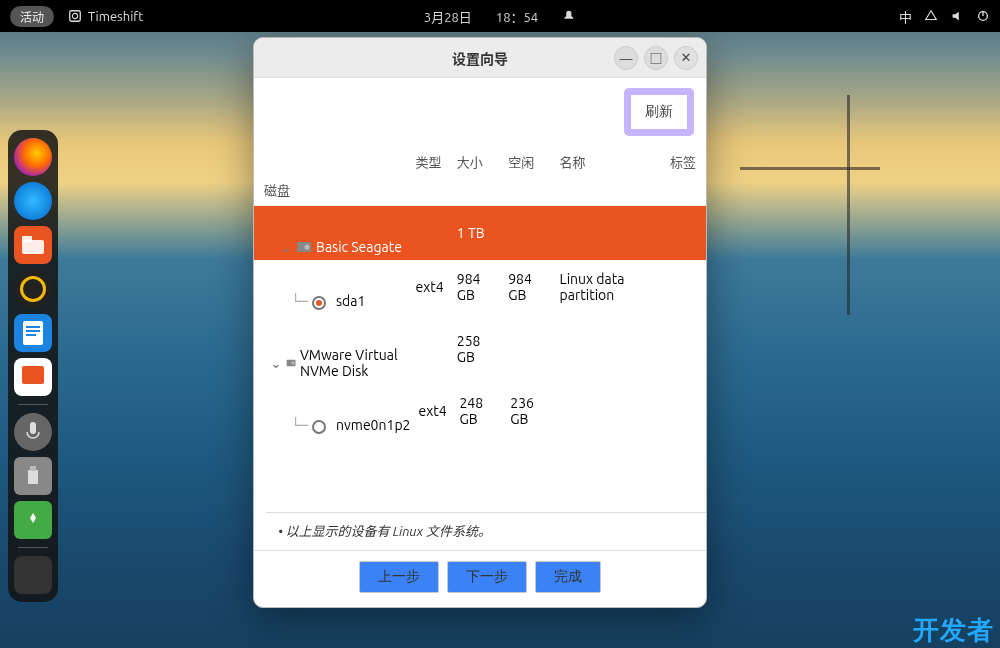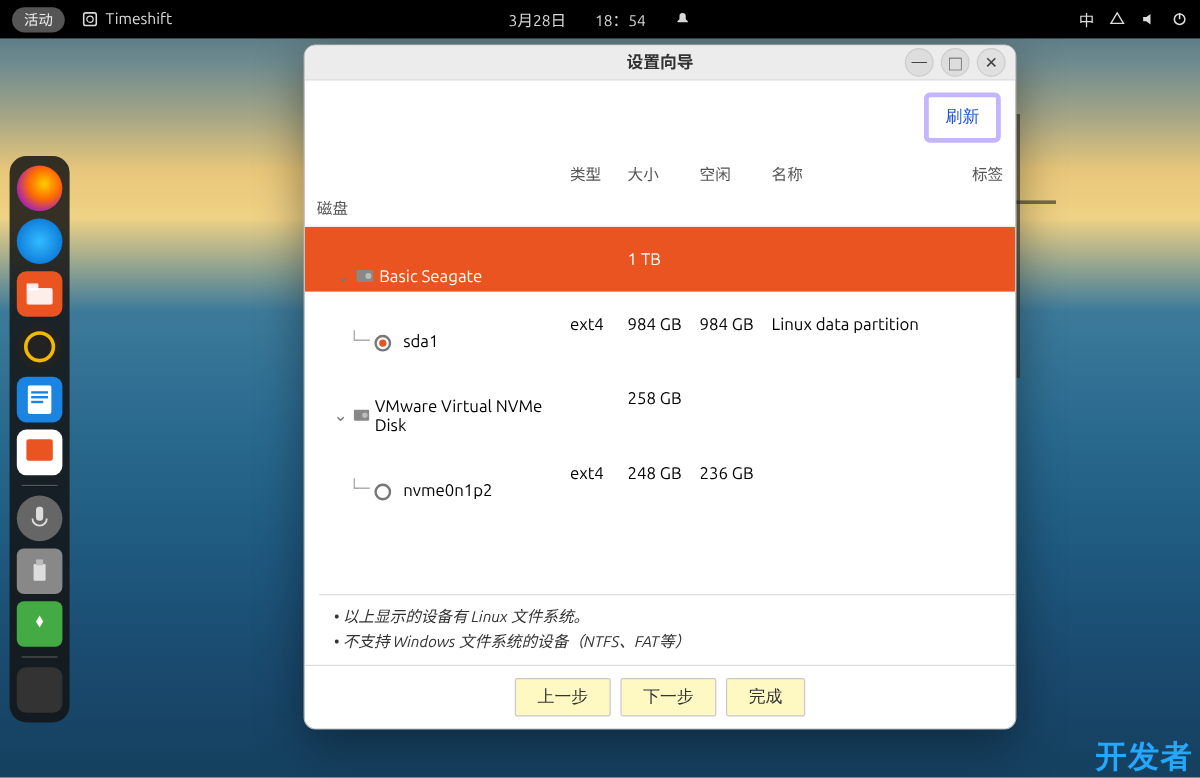--- a/index.html
+++ b/index.html
@@ -45,39 +45,39 @@
   .dock .icon.mic { background: #666; border-radius:50%; }
   .dock .icon.usb { background: #888; border-radius:6px; }
   .dock .icon.recycle { background: #4a4; border-radius:6px; }
   .dock .sep { width: 30px; height: 1px; background: #555; margin: 2px 0; }
   .dock .icon.apps { background: #333; display:grid; grid-template-columns:repeat(3,1fr); grid-template-rows:repeat(3,1fr); gap:3px; padding:6px;}
   .dock .icon.apps > span { background:#ccc; border-radius:50%; }
 
   
   .window {
     position: absolute; left: 253px; top: 37px;
-    width: 594px; height: 571px;
+    width: 454px; height: 571px;
     background: #fff; border: 1px solid #bbb; border-radius: 10px;
     box-shadow: 0 10px 40px rgba(0,0,0,0.4);
     display: flex; flex-direction: column;
     overflow: hidden;
   }
   .titlebar {
     height: 40px; background: #ececec;
     display: flex; align-items: center; justify-content: center;
     position: relative; border-bottom: 1px solid #ddd;
   }
   .titlebar .title { font-weight: bold; font-size: 14px; color: #333;}
   .winbtns { position: absolute; right: 8px; display: flex; gap: 6px; }
   .winbtn { width: 24px; height: 24px; border-radius: 50%; background: #ddd; border:1px solid #ccc; display:flex;align-items:center;justify-content:center;font-size:13px;color:#444;cursor:pointer}
   .winbtn.close{ background:#e0e0e0;}
 
   .content { padding: 10px 12px; flex: 0 0 auto; display:flex; align-items:center; }
   .content h2 { font-size: 18px; color: #222; }
-  .refresh-btn { margin-left:auto; padding: 8px 14px; font-size:14px; background:#fff; border:4px solid #c4b5fd; border-radius:5px; cursor:pointer;color:#1d4ed8;}
+  .refresh-btn { margin-left:auto; padding: 8px 14px; font-size:14px; background:#fff; border:7px solid #c4b5fd; border-radius:5px; cursor:pointer;color:#404040;}
 
   .table { flex: 0 0 auto; font-size: 14px; }
   .thead { display:flex; padding: 4px 6px; color:#555; font-size:13px; border-bottom:1px solid #eee;}
   .thead > div, .row > div { padding: 2px 4px; }
   .c-disk{ flex: 1 1 180px; display:flex; align-items:center; gap:4px;margin-top:28px;}
   .c-type{ width: 48px; }
   .c-size{ width: 60px; text-align:left;}
   .c-free{ width: 60px; text-align:left;}
   .c-name{ flex: 1 1 130px;}
   .c-label{ width: 40px; text-align:right;}
@@ -88,21 +88,21 @@
   .radio{ width:14px;height:14px;border:2px solid #777;border-radius:50%;display:inline-block;margin-right:6px;position:relative;top:2px;}
   .radio.on::after{content:"";position:absolute;inset:2px;background:#e95420;border-radius:50%;}
   .disk-ico{width:16px;height:16px;display:inline-block;}
 
   .listbody{ height: 306px; background:#fff; overflow:auto;}
 
   .notes { border-top:1px solid #ddd; padding: 8px 12px; font-size: 13px; color:#333; font-style: italic; line-height:1.6;margin-left:12px;}
   .notes p::before{content:"• ";}
 
   .footer { border-top:1px solid #ddd; padding: 10px; display:flex; justify-content:center; gap:8px;}
-  .footer button{ padding: 6px 18px; font-size:14px; background:#fef9c3; border:1px solid #c8c8c8; border-radius:2px; cursor:pointer; color:#333;}
+  .footer button{ padding: 6px 18px; font-size:14px; background:#3b82f6; border:1px solid #c8c8c8; border-radius:2px; cursor:pointer; color:#333;}
 
   .watermark { position:absolute; right:6px; bottom:4px; color:#24a7ff; font-weight:bold; font-family: "Arial Black", sans-serif; text-align:right; line-height:1.05;}
   .watermark .l1{font-size:26px;letter-spacing:1px;}
   .watermark .l2{font-size:22px;color:#1c8de0;}
 
   
   .pier{position:absolute; right:120px; top:95px; width:120px; height:220px; pointer-events:none;}
   .pier .post{position:absolute;right:30px;top:0;width:3px;height:220px;background:rgba(40,40,40,0.6);}
   .pier .deck{position:absolute;right:0;top:72px;width:140px;height:3px;background:rgba(40,40,40,0.6);}
 </style>
@@ -274,21 +274,20 @@
           <div class="c-size">248 GB</div>
           <div class="c-free">236 GB</div>
           <div class="c-name"></div>
           <div class="c-label"></div>
         </div>
       </div>
   </div>
 
   <div class="notes" id="notes">
       <p>以上显示的设备有 Linux 文件系统。</p>
-      <p>不支持 Windows 文件系统的设备（NTFS、FAT等）</p>
     </div>
 
   <div class="footer">
     <button>上一步</button>
     <button>下一步</button>
     <button>完成</button>
   </div>
 </div>
 
 <div class="watermark">

